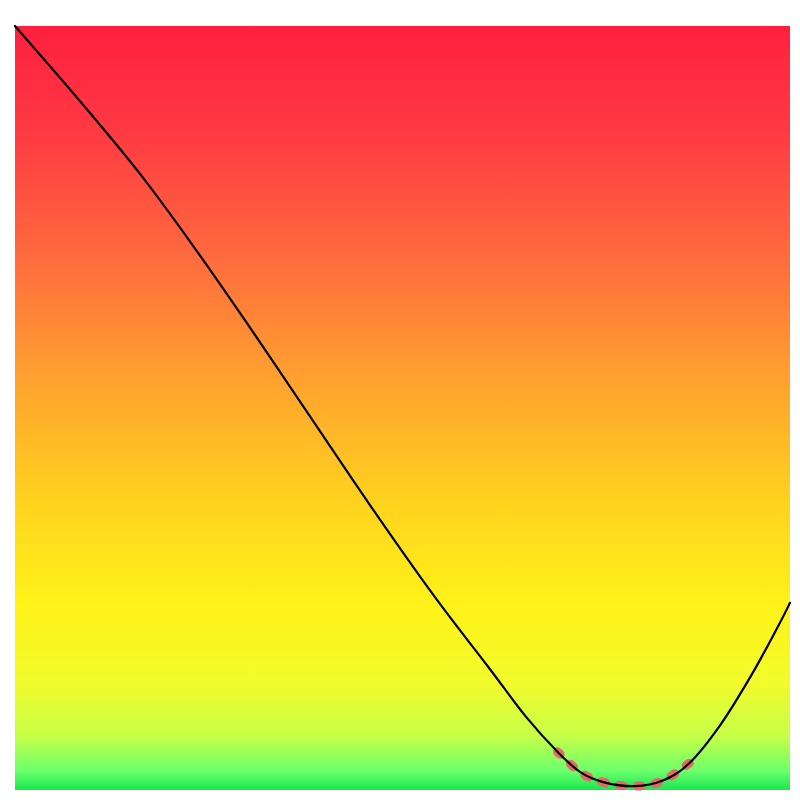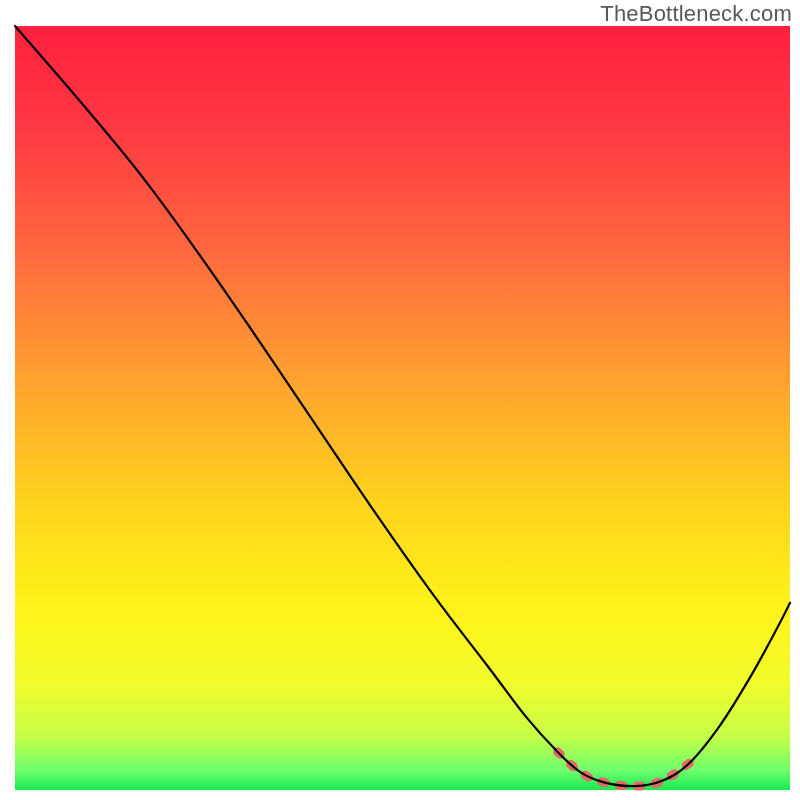--- a/index.html
+++ b/index.html
@@ -47,14 +47,13 @@
           <stop offset="86%" stop-color="#f2fb2c"></stop>
           <stop offset="93%" stop-color="#c6ff47"></stop>
           <stop offset="97.5%" stop-color="#6dff6d"></stop>
           <stop offset="100%" stop-color="#17e84e"></stop>
         </linearGradient>
     </defs>
     <rect id="bg-rect" fill="url(#bg-grad)" x="15" y="26" width="775" height="764"></rect>
     <path id="hl-path" fill="none" stroke-linecap="round" stroke-linejoin="round" stroke-dasharray="4 14" d="M 557.5 751.8 C 561.685 755.5130399999999, 572.38 766.9272, 580.75 772.428 C 589.12 777.9288, 594.235 779.88464, 604 782.36 C 613.765 784.83536, 624.5375 786.4550399999999, 635 786.18 C 645.4625 785.90496, 652.36 784.9576, 662.125 780.832 C 671.89 776.7064, 684.3675 766.42296, 689.25 763.26" stroke="#e46a6a" stroke-width="9"></path>
     <path id="curve-path" fill="none" stroke-width="2.2" stroke-linecap="round" stroke-linejoin="round" d="M 15 26 C 23.369999999999997 35.626400000000004, 44.760000000000005 59.952160000000006, 61.5 79.48000000000002 C 78.24 99.00784000000003, 92.655 115.92280000000005, 108 134.48800000000006 C 123.345 153.05320000000006, 131.405 162.54208, 146.75 182.62 C 162.095 202.69792, 175.115 220.59080000000003, 193.25 246.03200000000004 C 211.385 271.4732, 226.575 293.43056000000007, 247.5 323.96000000000004 C 268.425 354.48944, 287.18 382.6352, 309.5 415.64 C 331.82 448.6448, 349.18 475.0028, 371.5 507.32 C 393.82 539.6372, 412.575 566.5758400000001, 433.5 595.1800000000001 C 454.425 623.78416, 471.01 644.2288, 487.75 666.232 C 504.49 688.2352, 513.945 702.01776, 526.5 717.42 C 539.055 732.82224, 547.735 741.89856, 557.5 751.8 C 567.265 761.7014399999999, 572.38 766.9272, 580.75 772.428 C 589.12 777.9288, 594.235 779.88464, 604 782.36 C 613.765 784.83536, 624.5375 786.4550399999999, 635 786.18 C 645.4625 785.90496, 652.36 784.9576, 662.125 780.832 C 671.89 776.7064, 678.7875 773.29896, 689.25 763.26 C 699.7125 753.22104, 709.09 740.8747999999999, 720.25 725.06 C 731.41 709.2452, 740.7875 693.2776, 751.25 675.4 C 761.7125 657.5224, 771.4 638.8044, 778.375 625.74 C 785.35 612.6756, 787.9075 606.9455999999999, 790 602.8199999999999" stroke="#000000"></path>
   </svg>
-  <div class="watermark">TheBottleneck.com</div>
 </div>
 
 </body></html>

